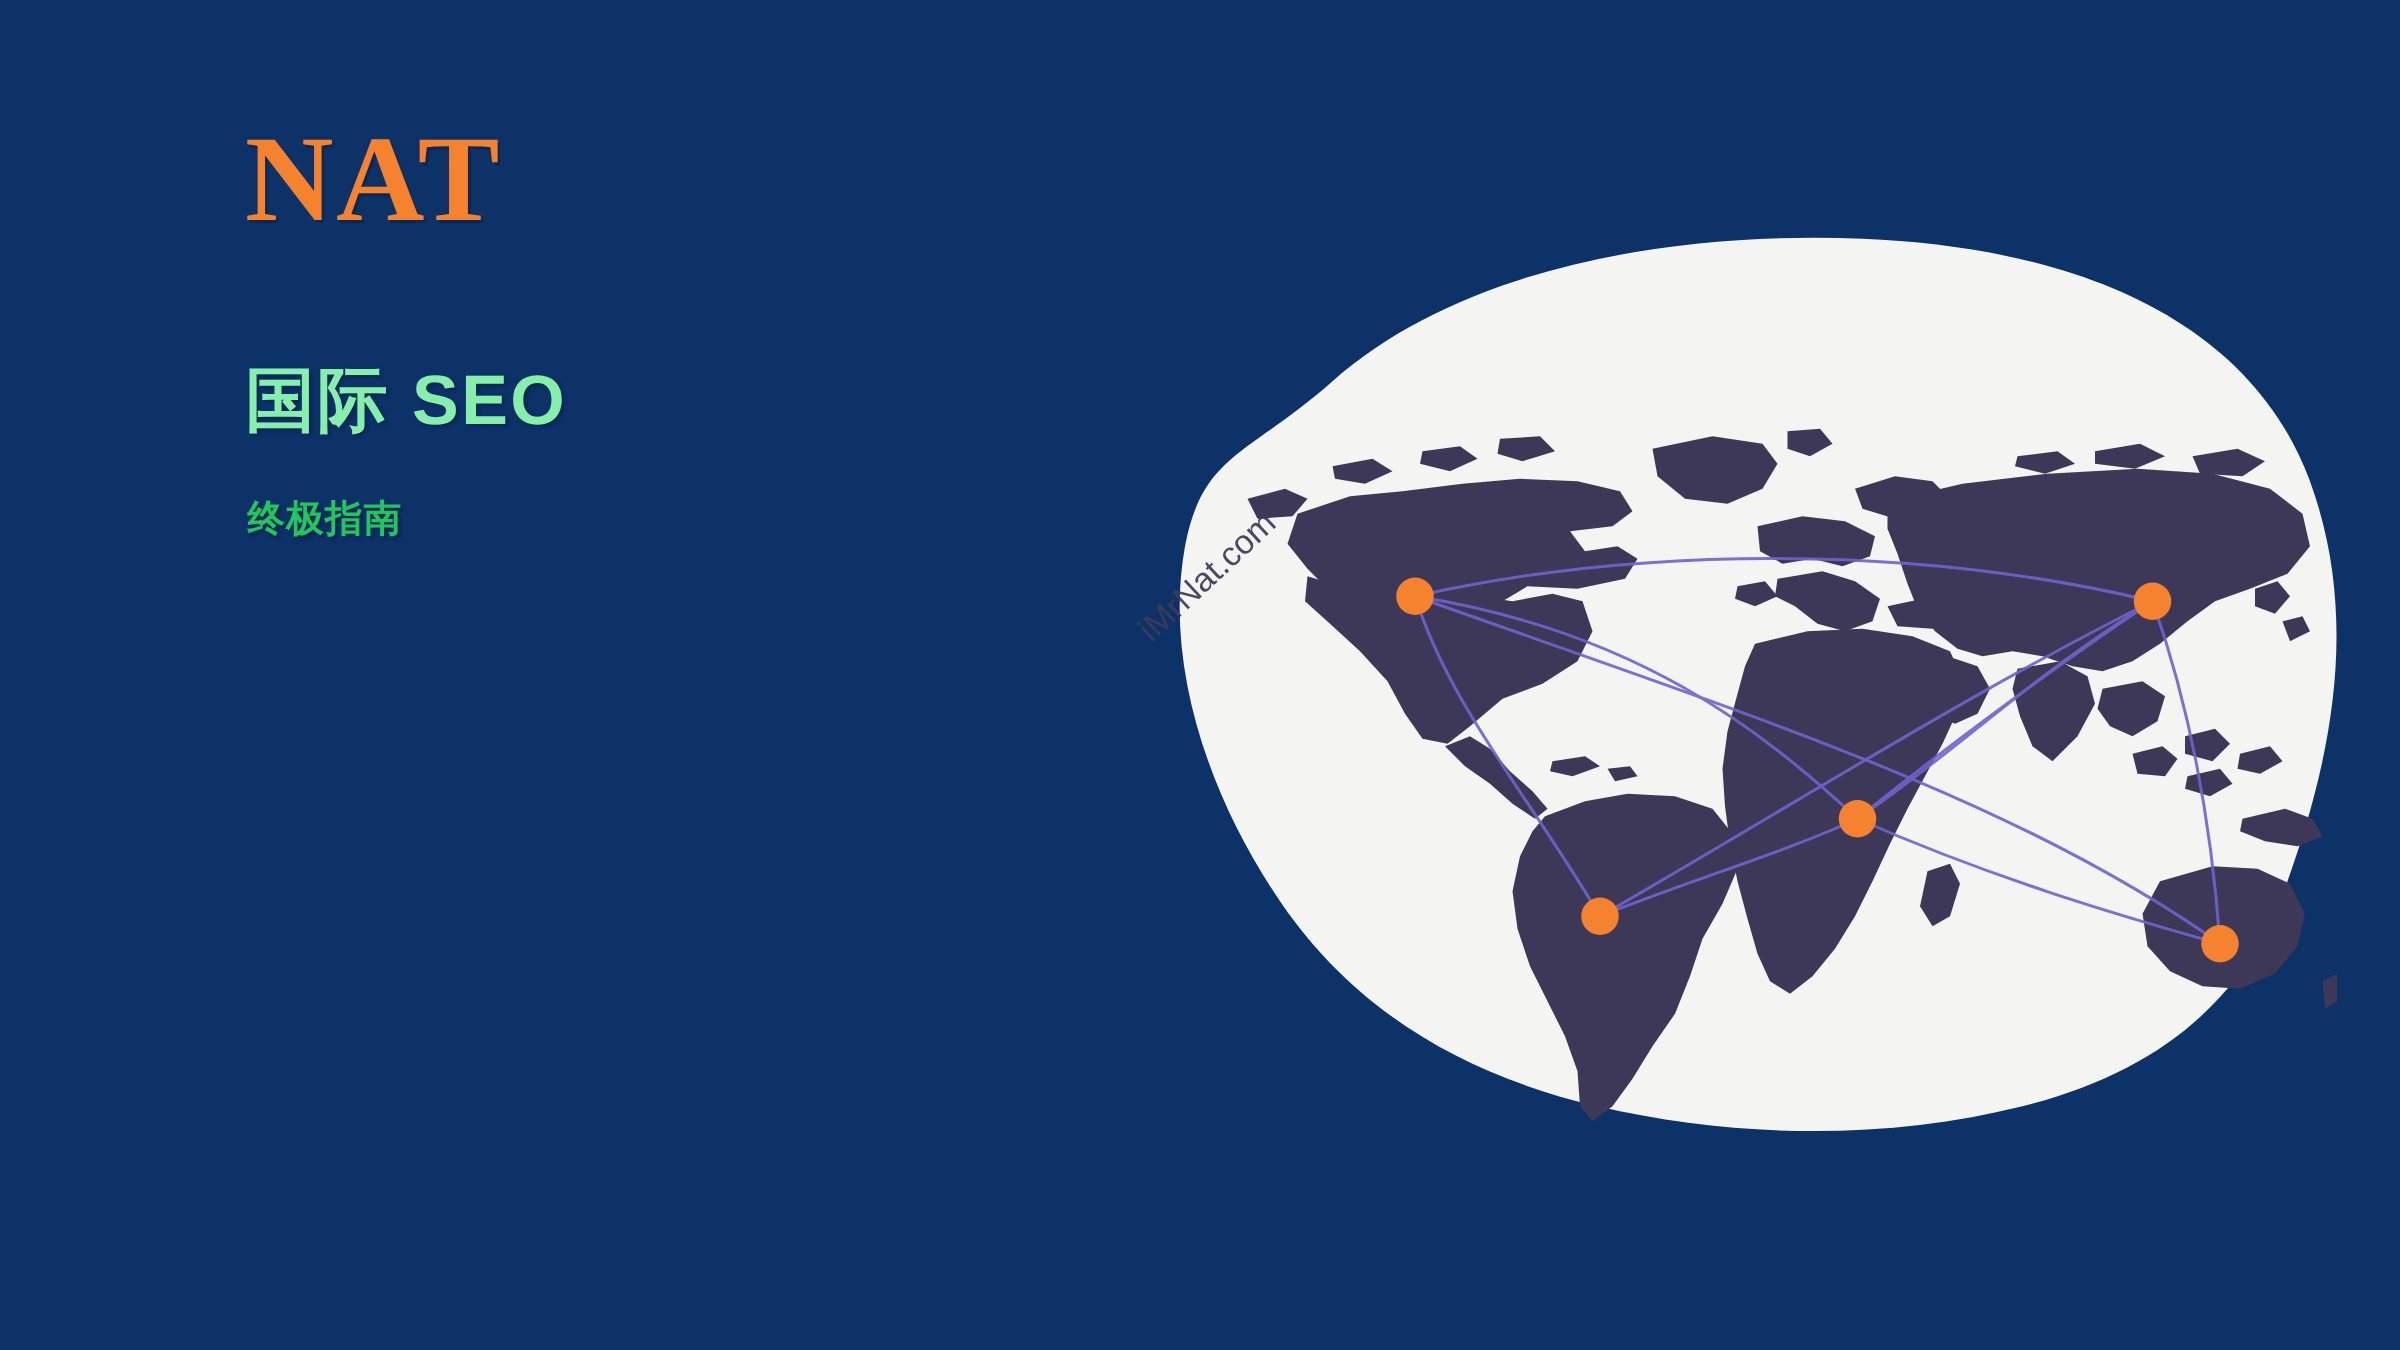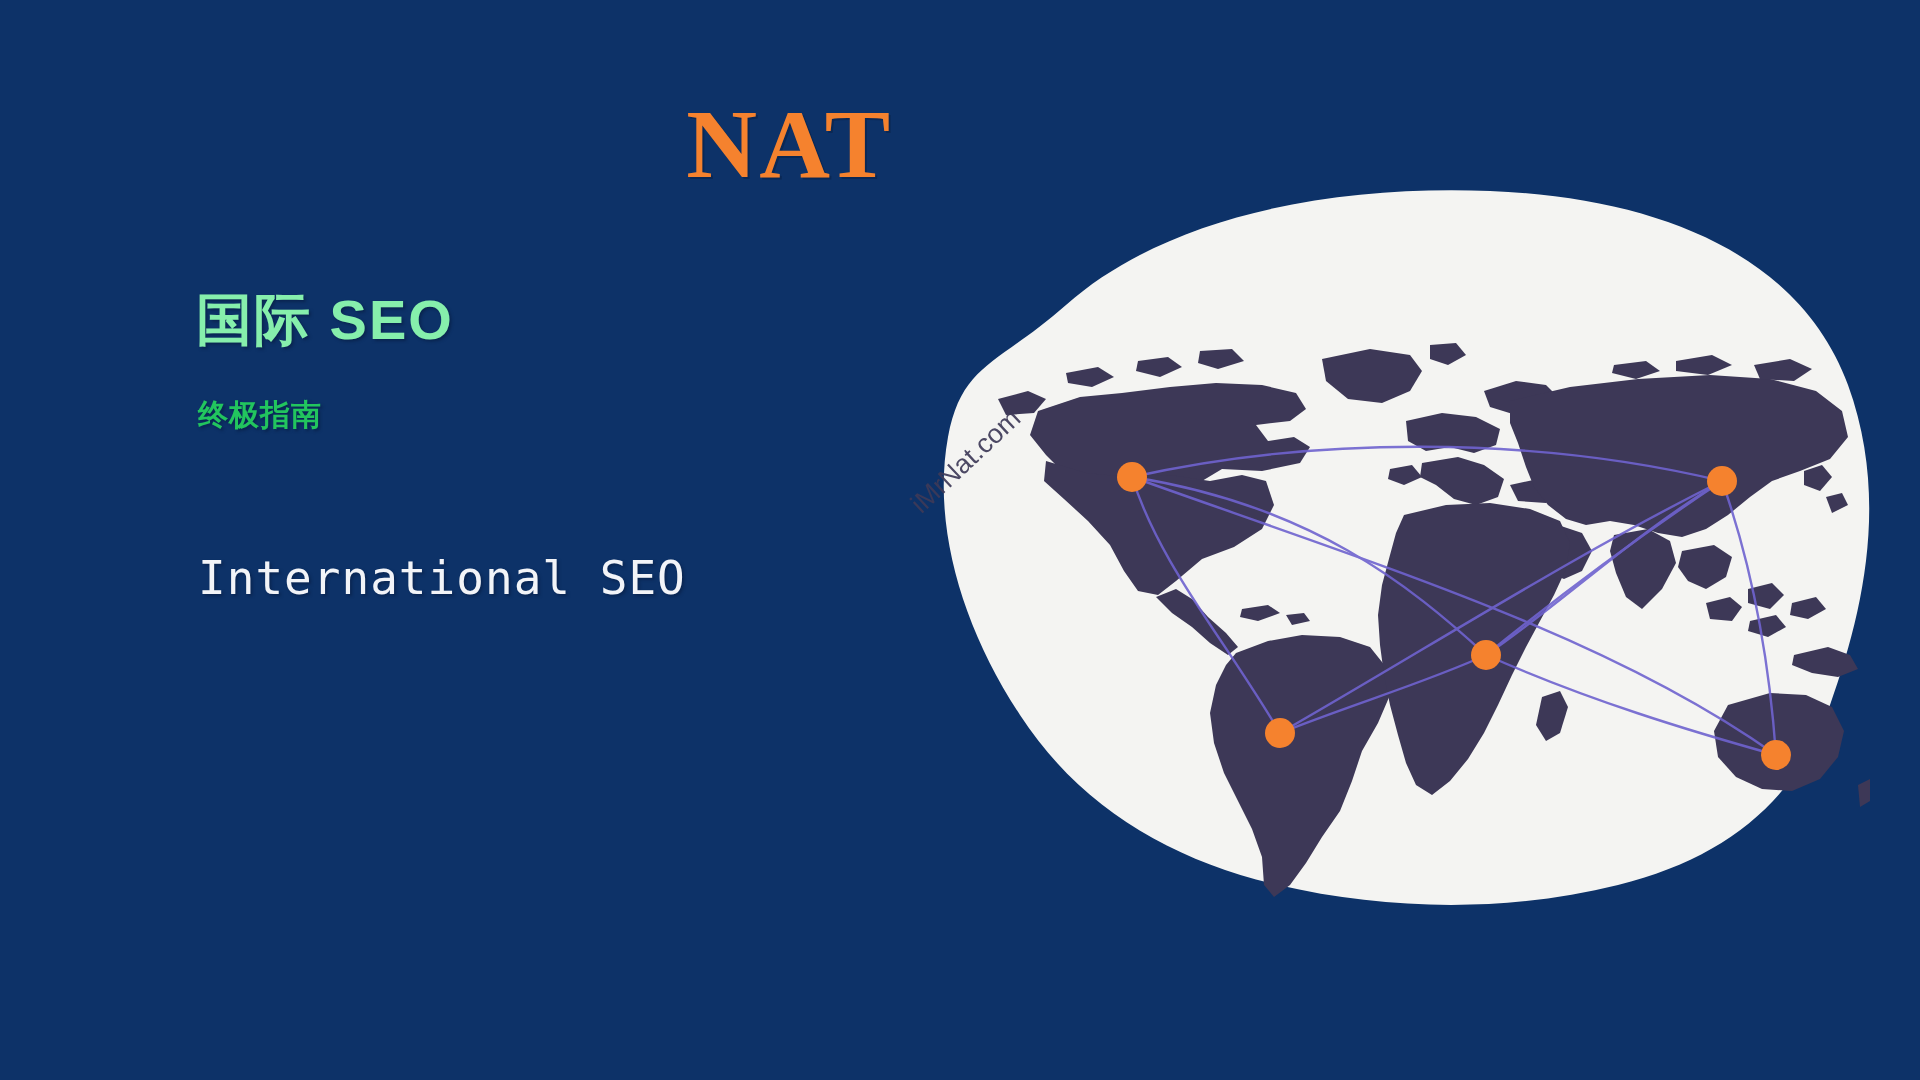--- a/index.html
+++ b/index.html
@@ -33,21 +33,20 @@
 
   .brand-logo {
     font-family: "Liberation Serif", "DejaVu Serif", serif;
     font-weight: 700;
     font-size: 98px;
     line-height: 1;
     letter-spacing: 2px;
     color: #F5822E;
     margin: 0 0 0 4px;
     text-shadow: 2px 2px 0 rgba(10,32,70,0.55);
-    text-align: right;
   }
 
   .headline {
     margin: 96px 0 0 4px;
     font-size: 56px;
     font-weight: 700;
     color: #86efac;
     letter-spacing: 2px;
     line-height: 1.1;
     text-shadow: 2px 2px 3px rgba(8,26,60,0.55);
@@ -104,21 +103,20 @@
 <div id="slide">
 
   <div class="left-col">
 
     <div class="brand-logo">NAT</div>
 
     <div class="headline">国际 SEO</div>
 
     <div class="subhead">终极指南</div>
 
-    <div class="latin-title">International SEO</div>
   </div>
 
   <div class="map-wrap">
     <svg viewBox="0 0 1000 740" xmlns="http://www.w3.org/2000/svg" aria-hidden="true">
 
       <path d="M196,120 C300,28 470,0 620,6 C790,13 930,70 978,200
                C1020,315 992,430 960,520 C928,612 860,672 748,700
                C640,727 520,726 408,700 C300,675 210,622 150,530
                C92,442 62,340 78,252 C92,178 128,180 196,120 Z" fill="#f4f4f2"></path>
 

